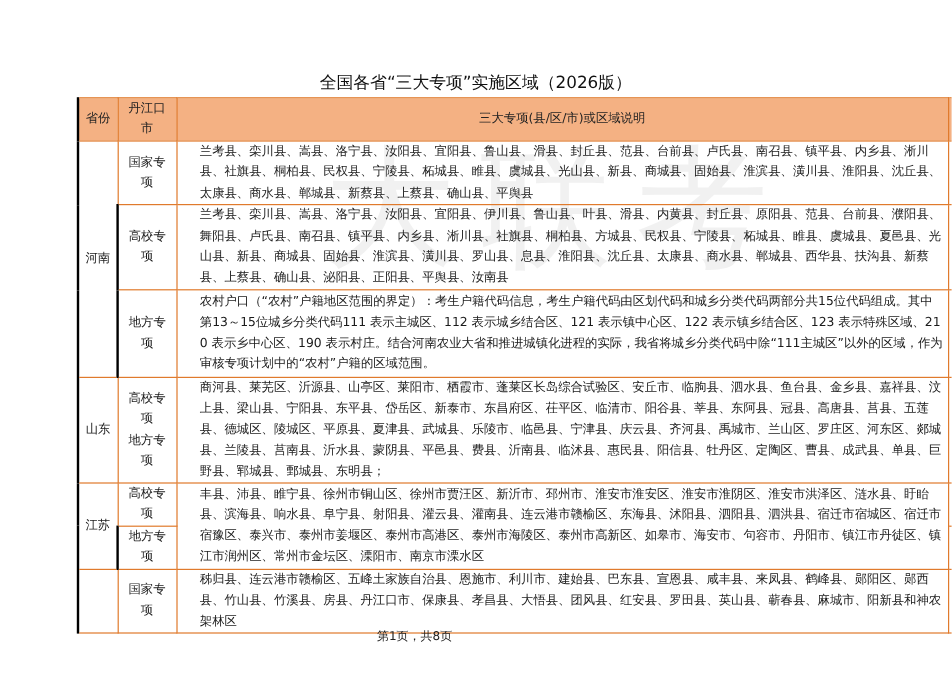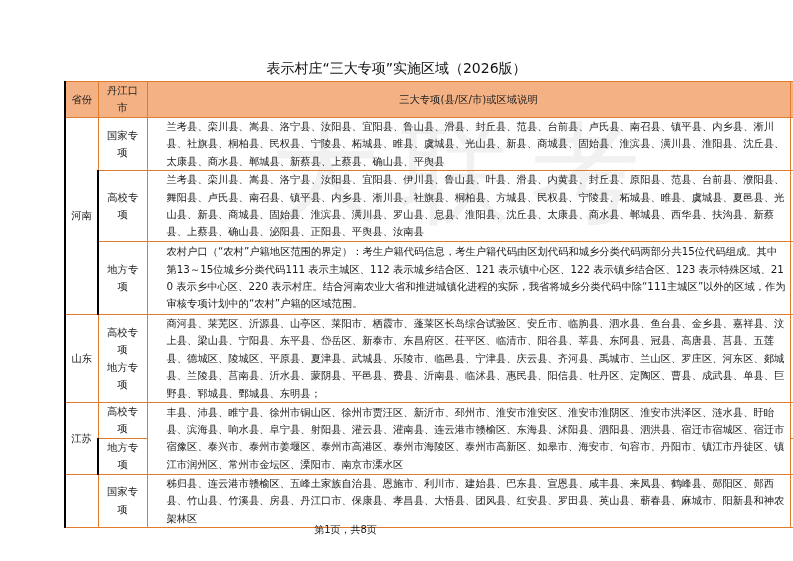--- a/index.html
+++ b/index.html
@@ -20,21 +20,21 @@
   .tbl tr > *:last-child { border-right:2px solid #000; }
   .footer { position:absolute; top:523px; left:0; width:691px; text-align:center; font-size:10px; color:#222; }
   .watermark { position:absolute; left:270px; top:100px; font-size:110px; color:rgba(200,200,200,0.25);
                pointer-events:none; letter-spacing:20px; font-weight:normal; }
 </style>
 </head>
 <body>
 
 <div class="watermark">大联考</div>
 
-<div class="page-title">表示村庄“三大专项”实施区域（2026版）</div>
+<div class="page-title">全国各省“三大专项”实施区域（2026版）</div>
 
 <table class="tbl">
   <colgroup>
     <col class="col-prov">
       <col class="col-proj">
       <col>
       <col class="col-cnt">
   </colgroup>
   <thead>
     <tr>
@@ -51,21 +51,21 @@
       <td class="desc" style="height:52px">兰考县、栾川县、嵩县、洛宁县、汝阳县、宜阳县、鲁山县、滑县、封丘县、范县、台前县、卢氏县、南召县、镇平县、内乡县、淅川县、社旗县、桐柏县、民权县、宁陵县、柘城县、睢县、虞城县、光山县、新县、商城县、固始县、淮滨县、潢川县、淮阳县、沈丘县、太康县、商水县、郸城县、新蔡县、上蔡县、确山县、平舆县</td>
       <td class="c">38个</td>
     </tr>
     <tr>
       <td class="c">高校专项</td>
       <td class="desc" style="height:70px">兰考县、栾川县、嵩县、洛宁县、汝阳县、宜阳县、伊川县、鲁山县、叶县、滑县、内黄县、封丘县、原阳县、范县、台前县、濮阳县、舞阳县、卢氏县、南召县、镇平县、内乡县、淅川县、社旗县、桐柏县、方城县、民权县、宁陵县、柘城县、睢县、虞城县、夏邑县、光山县、新县、商城县、固始县、淮滨县、潢川县、罗山县、息县、淮阳县、沈丘县、太康县、商水县、郸城县、西华县、扶沟县、新蔡县、上蔡县、确山县、泌阳县、正阳县、平舆县、汝南县</td>
       <td class="c">53个</td>
     </tr>
     <tr>
       <td class="c">地方专项</td>
-      <td class="desc" style="height:72px">农村户口（“农村”户籍地区范围的界定）：考生户籍代码信息，考生户籍代码由区划代码和城乡分类代码两部分共15位代码组成。其中第13～15位城乡分类代码111 表示主城区、112 表示城乡结合区、121 表示镇中心区、122 表示镇乡结合区、123 表示特殊区域、210 表示乡中心区、220 表示村庄。结合河南农业大省和推进城镇化进程的实际，我省将城乡分类代码中除“111主城区”以外的区域，作为审核专项计划中的“农村”户籍的区域范围。</td>
+      <td class="desc" style="height:72px">农村户口（“农村”户籍地区范围的界定）：考生户籍代码信息，考生户籍代码由区划代码和城乡分类代码两部分共15位代码组成。其中第13～15位城乡分类代码111 表示主城区、112 表示城乡结合区、121 表示镇中心区、122 表示镇乡结合区、123 表示特殊区域、210 表示乡中心区、190 表示村庄。结合河南农业大省和推进城镇化进程的实际，我省将城乡分类代码中除“111主城区”以外的区域，作为审核专项计划中的“农村”户籍的区域范围。</td>
       <td class="c"></td>
     </tr>
     <tr>
       <td class="c">山东</td>
       <td class="c" style="white-space:pre-line">高校专项
 地方专项</td>
       <td class="desc" style="height:86px">商河县、莱芜区、沂源县、山亭区、莱阳市、栖霞市、蓬莱区长岛综合试验区、安丘市、临朐县、泗水县、鱼台县、金乡县、嘉祥县、汶上县、梁山县、宁阳县、东平县、岱岳区、新泰市、东昌府区、茌平区、临清市、阳谷县、莘县、东阿县、冠县、高唐县、莒县、五莲县、德城区、陵城区、平原县、夏津县、武城县、乐陵市、临邑县、宁津县、庆云县、齐河县、禹城市、兰山区、罗庄区、河东区、郯城县、兰陵县、莒南县、沂水县、蒙阴县、平邑县、费县、沂南县、临沭县、惠民县、阳信县、牡丹区、定陶区、曹县、成武县、单县、巨野县、郓城县、鄄城县、东明县；</td>
       <td class="c">63个</td>
     </tr>
     <tr>

